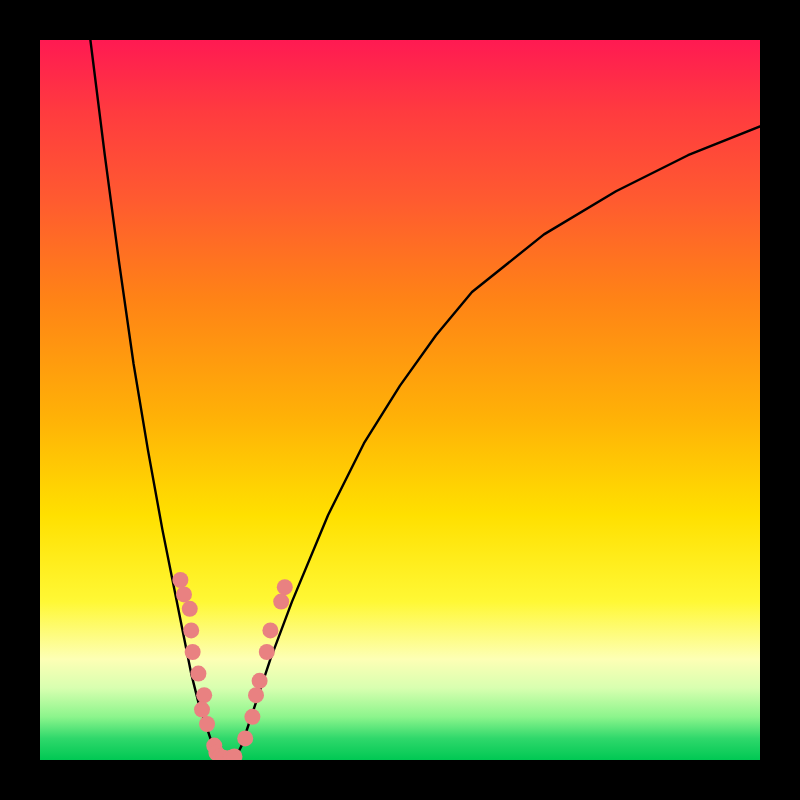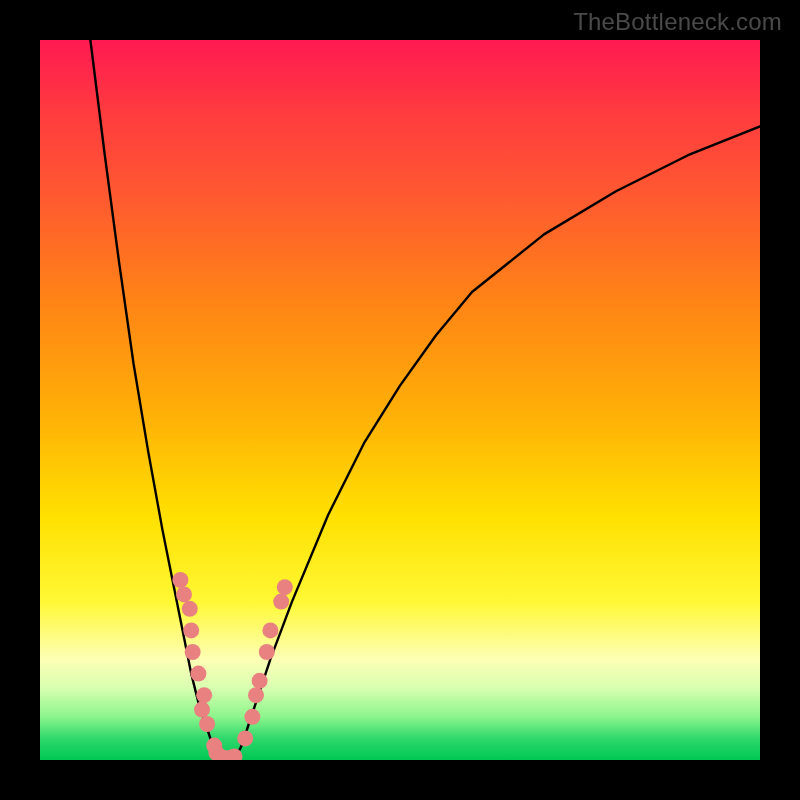--- a/index.html
+++ b/index.html
@@ -47,21 +47,20 @@
     font-size: 24px;
     font-weight: 500;
     letter-spacing: 0.2px;
     user-select: none;
   }
 </style>
 </head>
 <body>
 
 <div class="chart-wrap">
-  <div class="watermark">TheBottleneck.com</div>
   <div class="plot-area">
     <svg id="chart-svg" width="720" height="720" viewBox="0 0 720 720">
         <path d="M50.40 0.00 L64.80 115.20 L79.20 223.20 L93.60 324.00 L108.00 410.40 L122.40 489.60 L136.80 561.60 L144.00 597.60 L151.20 633.60 L158.40 662.40 L165.60 684.00 L172.80 705.60 L180.00 720.00" fill="none" stroke="#000000" stroke-width="2.4" stroke-linecap="round" stroke-linejoin="round"></path>
         <path d="M194.40 720.00 L201.60 705.60 L208.80 684.00 L216.00 662.40 L230.40 619.20 L252.00 561.60 L288.00 475.20 L324.00 403.20 L360.00 345.60 L396.00 295.20 L432.00 252.00 L504.00 194.40 L576.00 151.20 L648.00 115.20 L720.00 86.40" fill="none" stroke="#000000" stroke-width="2.4" stroke-linecap="round" stroke-linejoin="round"></path>
         <g>
           <circle cx="140.40" cy="540.00" r="8" fill="#e98181"></circle>
           <circle cx="144.00" cy="554.40" r="8" fill="#e98181"></circle>
           <circle cx="149.76" cy="568.80" r="8" fill="#e98181"></circle>
           <circle cx="151.20" cy="590.40" r="8" fill="#e98181"></circle>
           <circle cx="152.64" cy="612.00" r="8" fill="#e98181"></circle>

